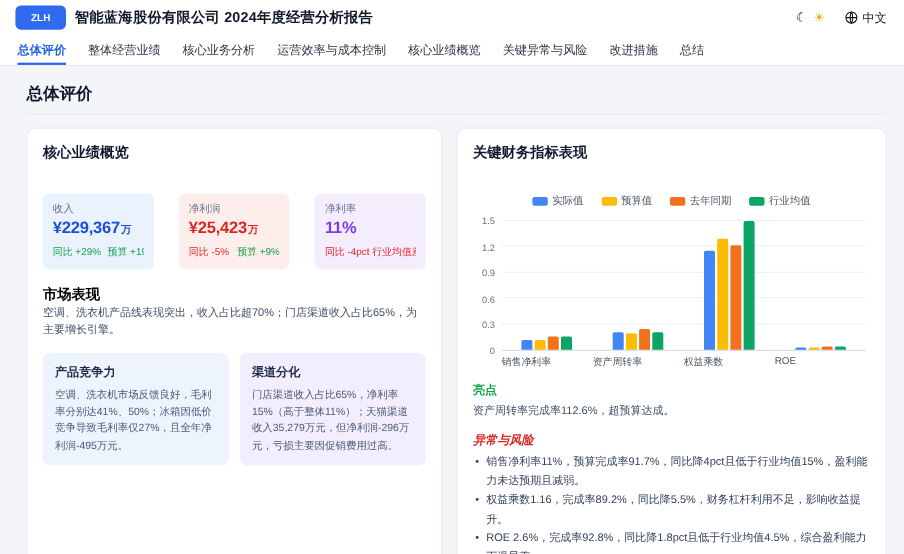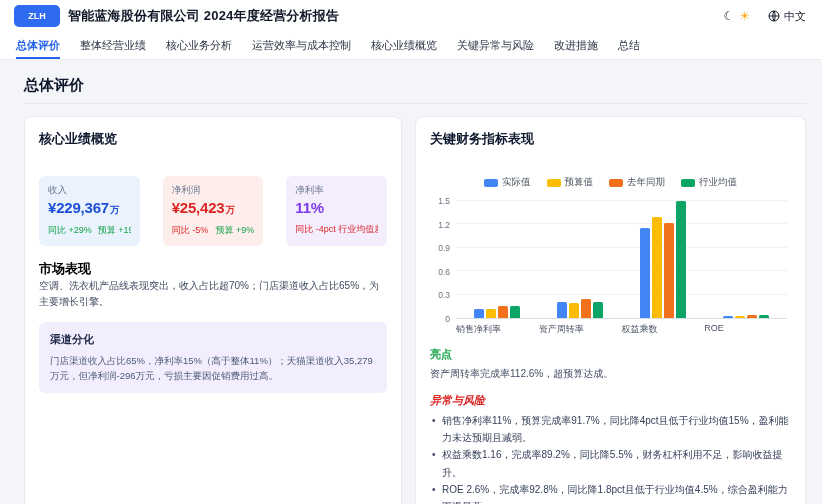--- a/index.html
+++ b/index.html
@@ -129,20 +129,24 @@
             <div class="m-label">净利率</div>
             <div class="m-value" style="color: rgb(124, 58, 237);">11%</div>
             <div class="m-trends">
               <span class="m-trend" style="color: rgb(220, 38, 38);">同比 -4pct 行业均值差距 -4%</span>
             </div>
           </div>
         </div>
       <h2 class="section-title">市场表现</h2>
       <p class="market-text">空调、洗衣机产品线表现突出，收入占比超70%；门店渠道收入占比65%，为主要增长引擎。</p>
       <div class="subcards">
+          <div class="subcard" style="background: rgb(237, 244, 254);">
+            <div class="subcard-title">产品竞争力</div>
+            <div class="subcard-text">空调、洗衣机市场反馈良好，毛利率分别达41%、50%；冰箱因低价竞争导致毛利率仅27%，且全年净利润-495万元。</div>
+          </div>
           <div class="subcard" style="background: rgb(243, 238, 253);">
             <div class="subcard-title">渠道分化</div>
             <div class="subcard-text">门店渠道收入占比65%，净利率15%（高于整体11%）；天猫渠道收入35,279万元，但净利润-296万元，亏损主要因促销费用过高。</div>
           </div>
         </div>
     </section>
 
     <section class="card">
       <h2 class="card-title">关键财务指标表现</h2>
       <div class="chart-legend">

